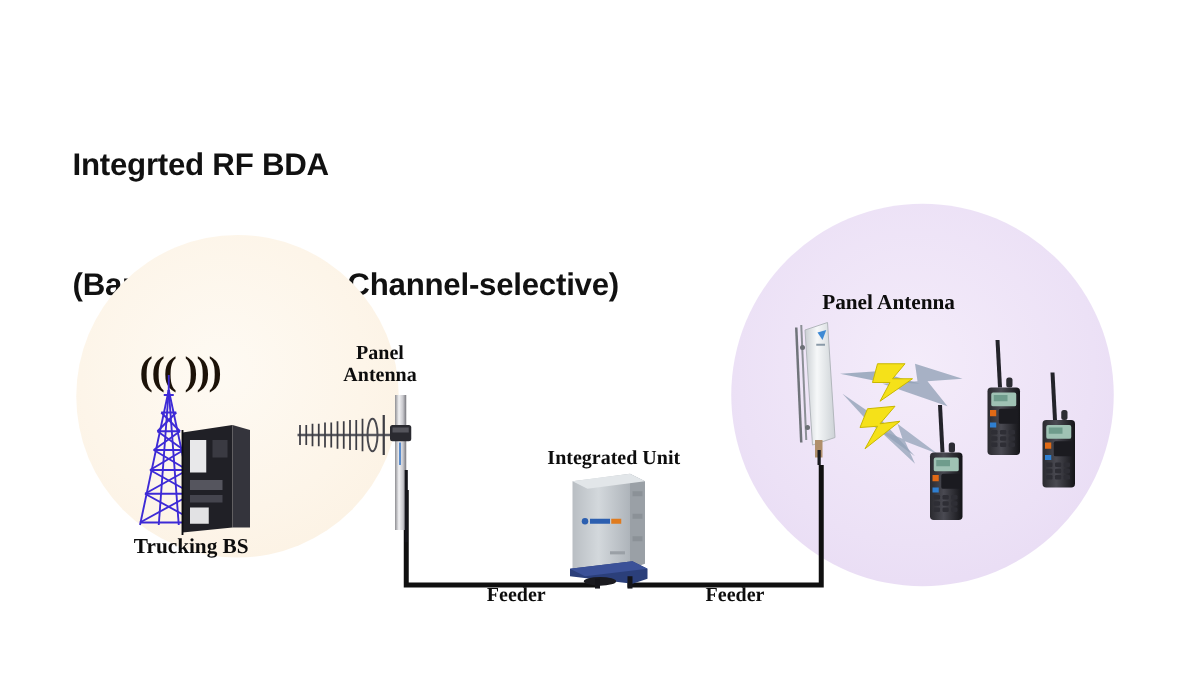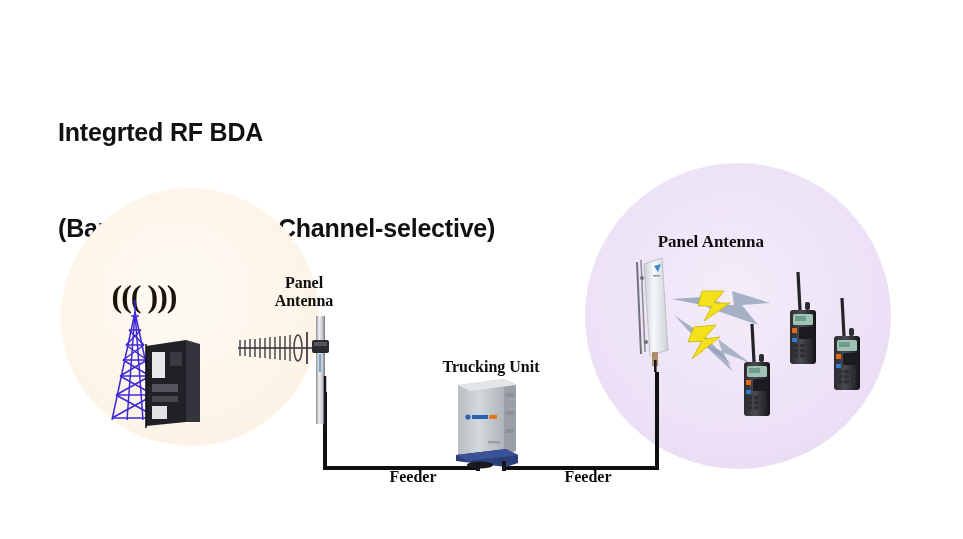--- a/index.html
+++ b/index.html
@@ -304,20 +304,21 @@
           <rect x="12" y="82" width="5" height="3.5" rx="1"></rect>
           <rect x="19" y="82" width="5" height="3.5" rx="1"></rect>
         </g>
       </g>
     </defs>
     <use href="#radio" x="52" y="4" width="142" height="150"></use>
     <use href="#radio" x="96" y="30" width="142" height="150"></use>
     <use href="#radio" x="6" y="56" width="142" height="150"></use>
   </svg>
 
+  <div class="label" id="lbl-trucking">Trucking BS</div>
   <div class="label" id="lbl-yagi">Panel
 Antenna</div>
   <div class="label" id="lbl-panel">Panel Antenna</div>
-  <div class="label" id="lbl-unit">Trucking Unit</div>
+  <div class="label" id="lbl-unit">Integrated Unit</div>
   <div class="label" id="lbl-feeder-1">Feeder</div>
   <div class="label" id="lbl-feeder-2">Feeder</div>
 
 </div>
 
 </body></html>

